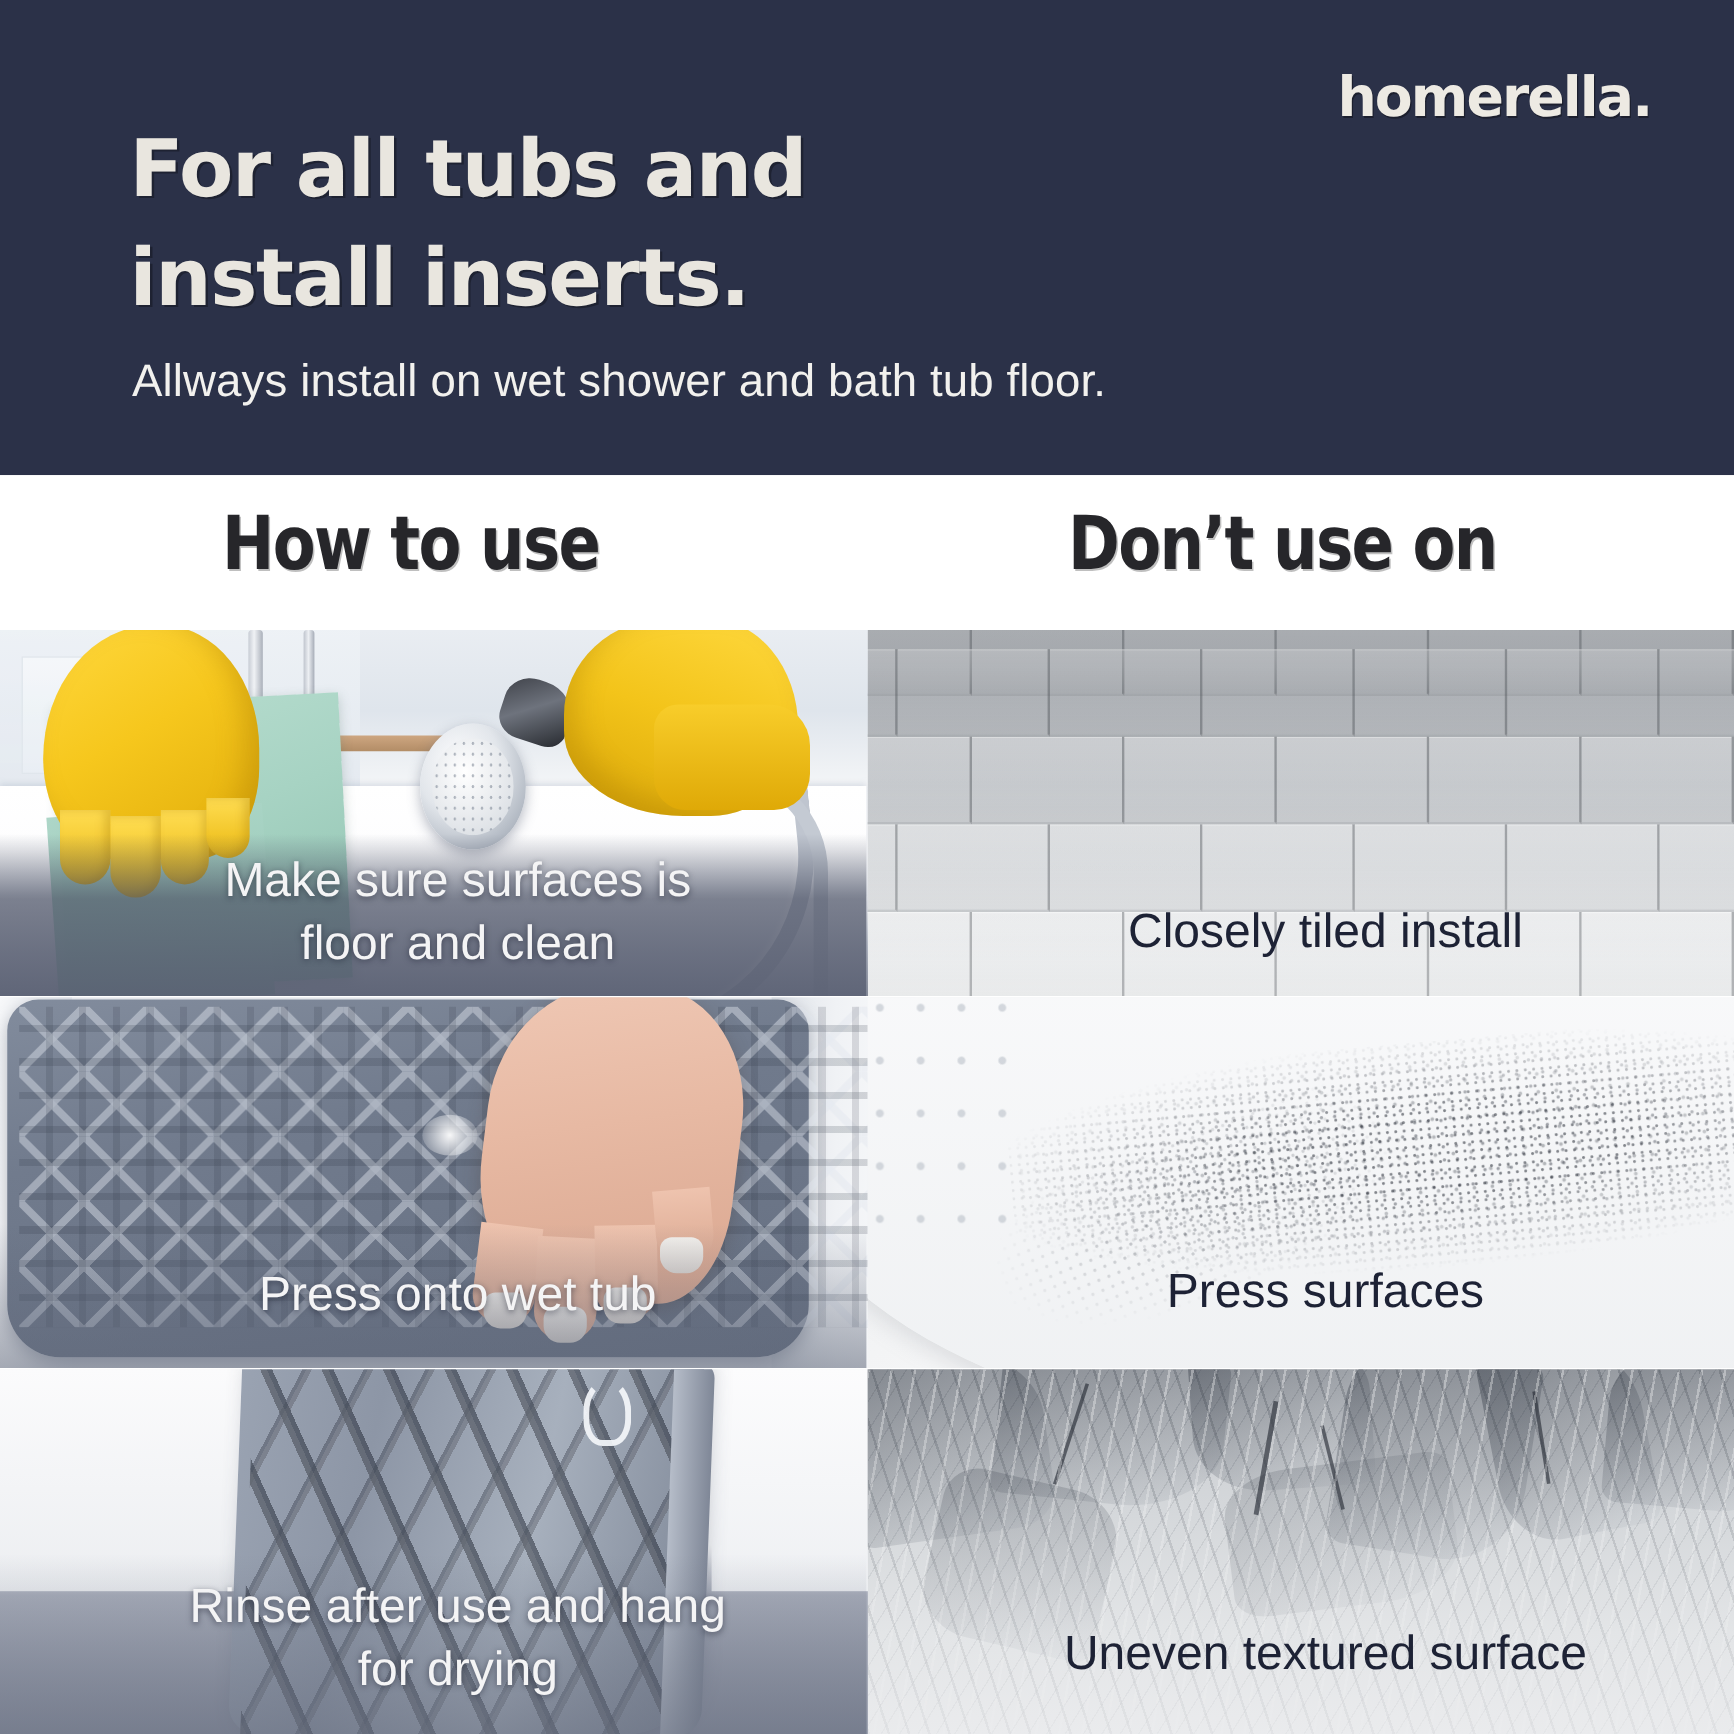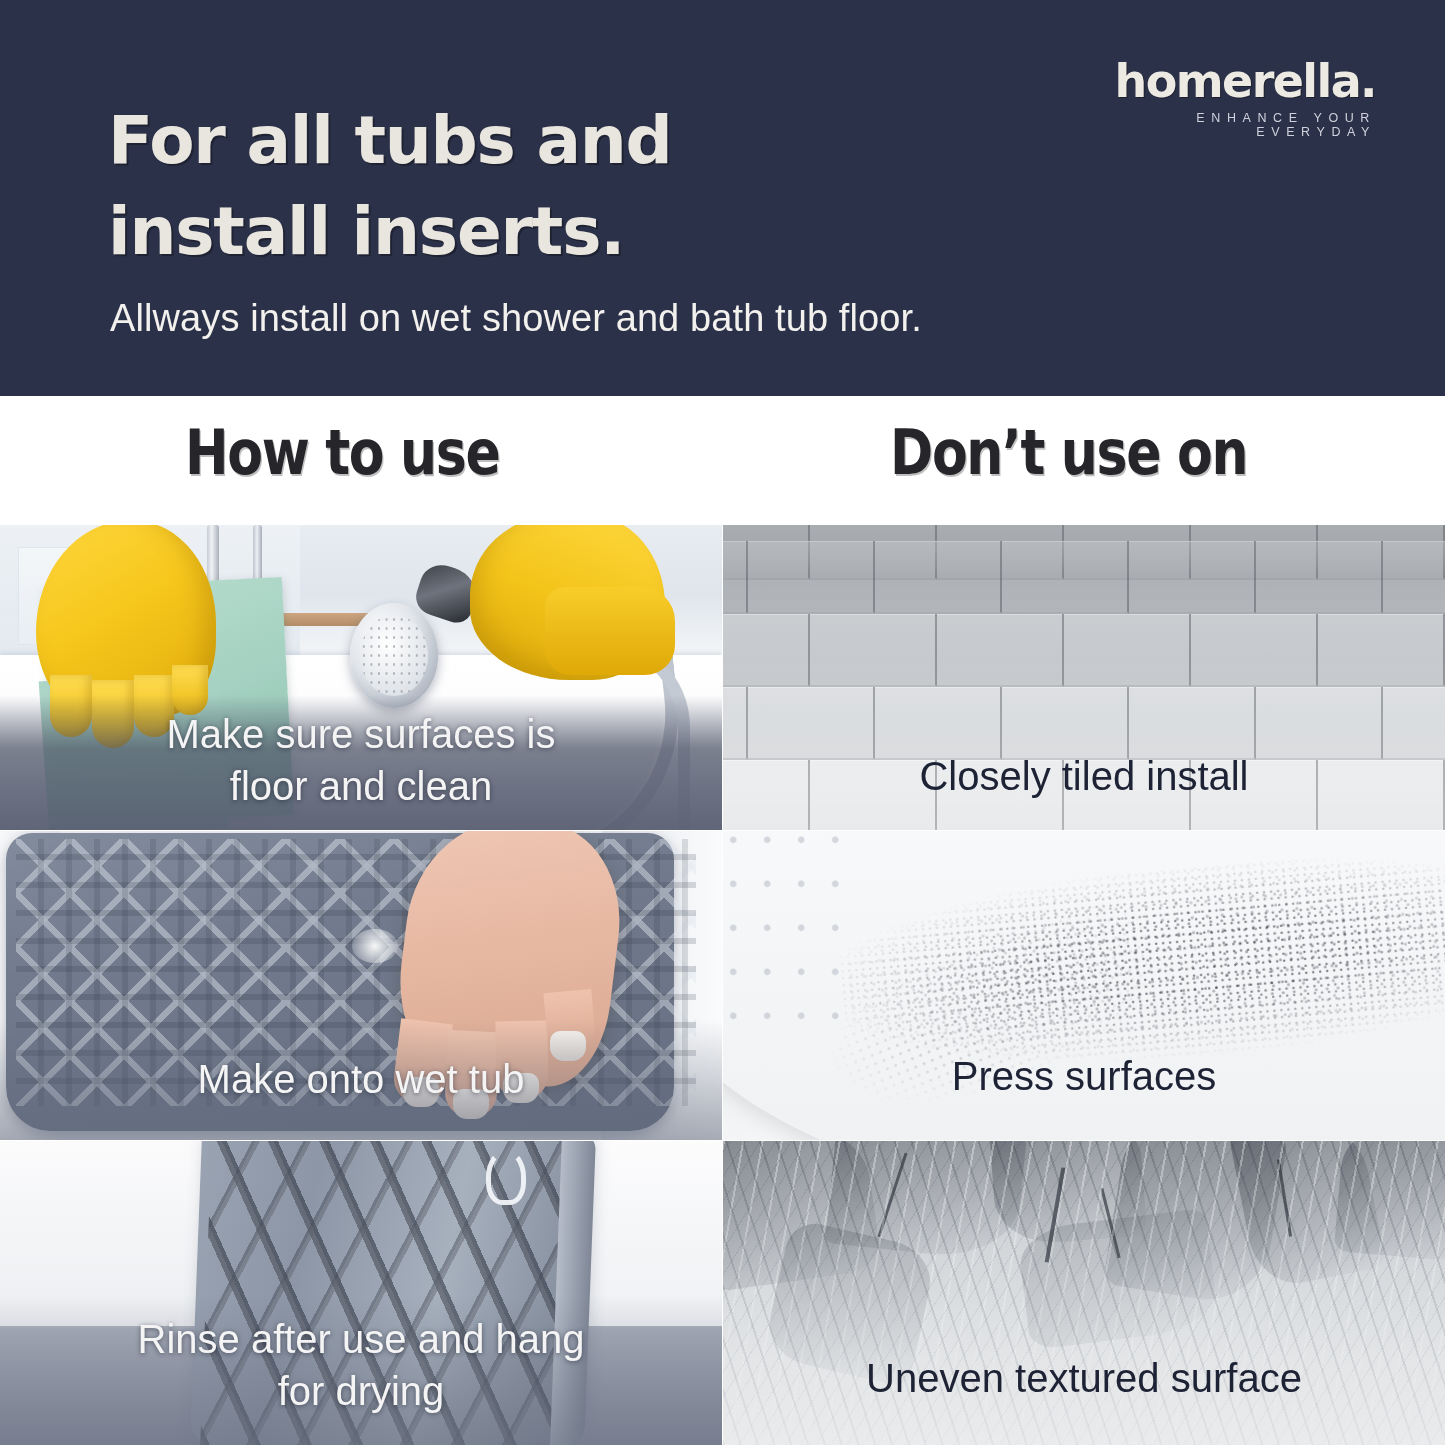--- a/index.html
+++ b/index.html
@@ -24,21 +24,21 @@
   
   .heads{position:absolute;left:0;top:396px;width:1445px;height:129px;background:#fff;}
   .head{position:absolute;top:20px;font-family:"DejaVu Sans", sans-serif;font-weight:bold;
     font-size:62px;color:#26262a;letter-spacing:-1.6px;
     transform:scaleX(.84);transform-origin:left center;text-shadow:1.5px 1.5px 0 rgba(0,0,0,.25);}
   .head.left{left:185px;}
   .head.right{left:890px;}
 
   
   .grid{position:absolute;left:0;top:525px;width:1445px;height:920px;}
-  .cell{position:absolute;overflow:hidden;}
+  .cell{position:absolute;overflow:hidden;padding-left:41px;}
   .col-l{left:0;width:722px;}
   .col-r{left:723px;width:722px;}
   .row1{top:0;height:305px;}
   .row2{top:306px;height:309px;}
   .row3{top:616px;height:304px;}
 
   .cap{position:absolute;left:0;width:100%;text-align:center;
     font-family:"Liberation Sans", sans-serif;font-weight:400;line-height:1.18;z-index:30;}
   .cap.light{color:#f4f4f5;font-size:40px;text-shadow:0 1px 5px rgba(20,24,40,.55);}
   .cap.dark{color:#1d2235;font-size:40px;}
@@ -214,21 +214,20 @@
 <body>
 
 <div class="page">
 
   <div class="header">
     <div class="headline">For all tubs and install inserts.</div>
     <div class="subline">Allways install on wet shower and bath tub floor.</div>
 
     <div class="logo-wrap">
       <div class="logo-word">homerella.</div>
-      <div class="logo-tag">ENHANCE YOUR EVERYDAY</div>
     </div>
   </div>
 
   <div class="heads">
     <div class="head left">How to use</div>
     <div class="head right">Don’t use on</div>
   </div>
 
   <div class="grid">
 
@@ -271,21 +270,21 @@
         <div class="fg g1"></div>
           <div class="fg g2"></div>
           <div class="fg g3"></div>
           <div class="fg g4"></div>
         <div class="nail n1"></div>
           <div class="nail n2"></div>
           <div class="nail n3"></div>
           <div class="nail n4"></div>
         <div class="darkfade"></div>
       </div>
-      <div class="cap light" style="top:225px">Make onto wet tub</div>
+      <div class="cap light" style="top:225px">Press onto wet tub</div>
     </div>
 
     <div class="cell col-l row3">
       <div class="ph3">
         <div class="wallL"></div>
           <div class="wallR"></div>
         <div class="panel"></div>
         <div class="emb"></div>
         <div class="dia"></div>
         <div class="edge"></div>

